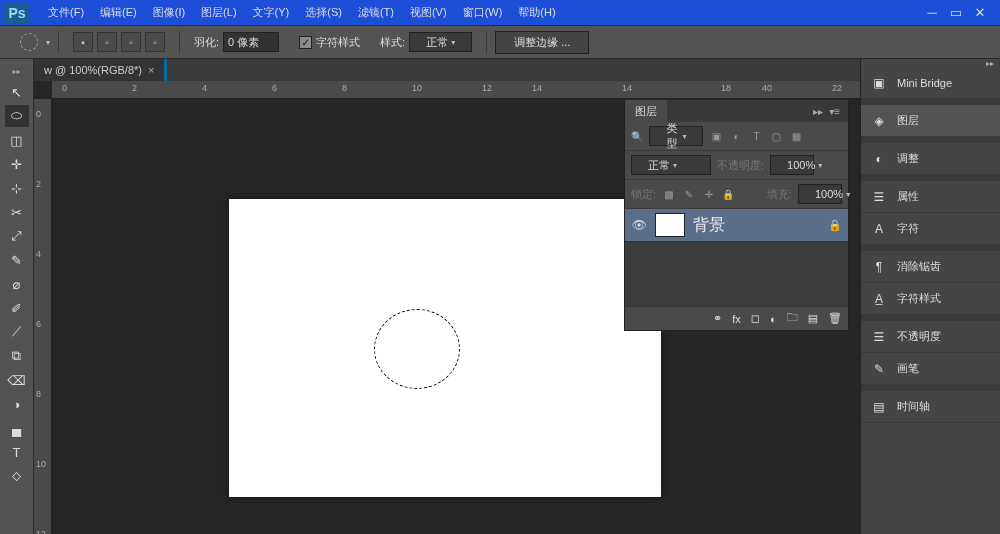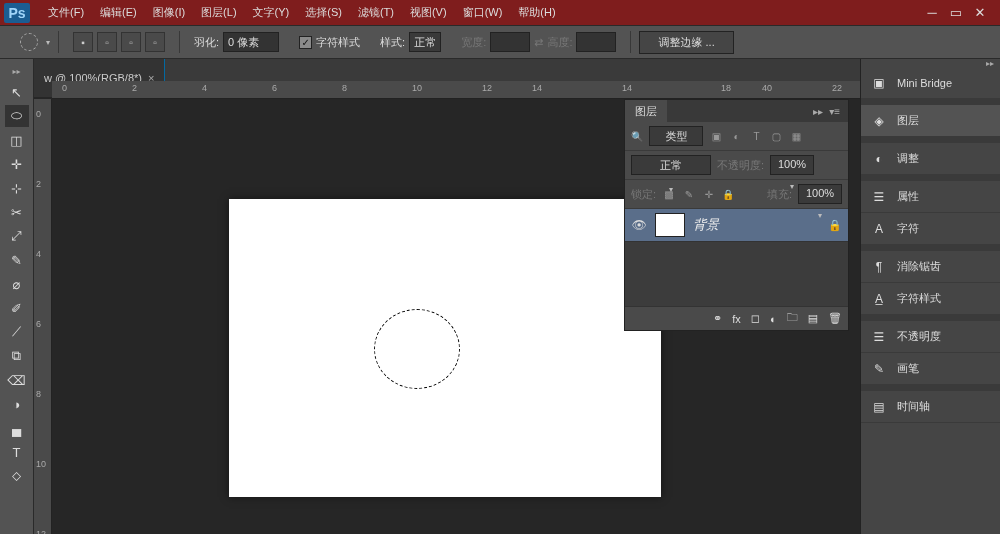--- a/index.html
+++ b/index.html
@@ -1,66 +1,66 @@
 <!DOCTYPE html>
 <html><head>
 <meta charset="utf-8">
 <style>
 * { margin: 0; padding: 0; box-sizing: border-box; font-family: "Microsoft YaHei", sans-serif; }
 body { background: #454545; width: 1000px; height: 534px; overflow: hidden; color: #ddd; font-size: 11px; }
 
-.menubar { background: #7f1d1d; height: 25px; display: flex; align-items: center; padding: 0 4px; }
+.menubar { background: #1d4ed8; height: 25px; display: flex; align-items: center; padding: 0 4px; }
 .ps-logo { width: 26px; height: 20px; background: #1b5d92; color: #a1d5f9; font-weight: bold; font-size: 14px; display: flex; align-items: center; justify-content: center; border-radius: 2px; margin-right: 10px; }
 .menu-item { padding: 16px 8px; color: #ddd; cursor: pointer; }
 .window-controls { margin-left: auto; display: flex; gap: 8px; padding-right: 8px; }
 .win-btn { width: 16px; height: 12px; color: #ddd; cursor: pointer; font-size: 13px; display:flex;align-items:center;justify-content:center;}
 
 .options-bar { background: #535353; height: 34px; display: flex; align-items: center; padding: 0 10px 0 20px; gap: 8px; border-top:1px solid #2a2a2a; border-bottom:1px solid #2a2a2a;}
 .tool-indicator { width: 18px; height: 18px; border: 1px dashed #aaa; border-radius: 50%; }
 .dropdown-arrow { font-size: 8px; color: #bbb; }
 .opt-group { display: flex; align-items: center; gap: 4px; padding: 0 6px; }
 .sep { width:1px; height:22px; background:#383838; }
 .icon-btn { width: 20px; height: 20px; border: 1px solid #333; background: #4a4a4a; display:flex; align-items:center; justify-content:center; font-size:10px; color:#ccc; cursor:pointer;}
 .text-input { background: #333; border: 1px solid #222; color: #ddd; padding: 2px 4px; font-size: 11px; width: 56px; height:20px;}
 .checkbox { width: 13px; height: 13px; border: 1px solid #222; background: #8a8a8a; display:flex;align-items:center;justify-content:center;font-size:10px;color:#111;}
-.select-box { background: #3a3a3a; border: 1px solid #222; color: #ddd; padding: 2px 4px; font-size: 11px; display:flex; align-items:center; gap:12px; height:20px;flex-direction:column;}
+.select-box { background: #3a3a3a; border: 1px solid #222; color: #ddd; padding: 2px 16px; font-size: 11px; display:flex; align-items:center; gap:3px; height:20px;}
 .disabled-label { color: #777; }
 .action-btn { background: #454545; border: 1px solid #222; padding: 3px 18px; color: #ddd; cursor:pointer; font-size:11px;}
 
 .workspace { display: flex; height: calc(534px - 59px); position: relative; }
 
 .toolbox { width: 34px; background: #535353; border-right: 1px solid #2a2a2a; display: flex; flex-direction: column; align-items: center; padding-top: 8px; gap: 2px; }
 .toolbox .collapse-hdr { height:8px; width:100%; display:flex; justify-content:center; font-size:8px; color:#aaa; margin-bottom:4px;}
 .tool-slot { width: 24px; height: 22px; display:flex; align-items:center; justify-content:center; color:#ddd; cursor:pointer; font-size:13px;}
 .tool-slot.active { background:#333; }
 
 .doc-area { flex: 1; background: #262626; position: relative; display:flex; flex-direction:column;}
 .tab-bar { height: 22px; background: #3a3a3a; display:flex; align-items:stretch;}
-.doc-tab { background: #333; padding: 19px 10px; font-size: 11px; color:#ccc; display:flex; align-items:center; gap:6px; border-right:1px solid #0369a1;}
+.doc-tab { background: #333; padding: 3px 10px; font-size: 11px; color:#ccc; display:flex; align-items:center; gap:6px; border-right:3px solid #0369a1;}
 .tab-close { font-size:11px; cursor:pointer; color:#aaa;}
 .ruler-h { height: 18px; background: #4a4a4a; border-bottom:1px solid #222; position:relative; margin-left:18px;}
 .ruler-h .tick { position:absolute; top:2px; font-size:9px; color:#aaa;}
 .canvas-wrap { position:relative; flex:1; display:flex;}
 .ruler-v { width: 18px; background: #4a4a4a; border-right:1px solid #222; position:relative;}
 .ruler-v .tick { position:absolute; left:2px; font-size:9px; color:#aaa;}
 .canvas-stage { flex:1; position:relative; background:#262626;}
 .canvas { position:absolute; left:177px; top:100px; width:432px; height:298px; background:#fff; box-shadow:0 0 8px rgba(0,0,0,.5);}
 .selection-ellipse { position:absolute; left:145px; top:110px; width:86px; height:80px; border:1px dashed #000; border-radius:50%;}
 
 .layers-panel { position:absolute; left:572px; top:0; width:225px; background:#4a4a4a; border:1px solid #222; z-index:10;}
 .panel-tabs { height:22px; background:#393939; display:flex; align-items:center;}
 .panel-tab { padding:4px 10px; font-size:11px; color:#ddd; background:#4a4a4a;}
 .panel-menu { margin-left:auto; padding:0 8px; font-size:10px; color:#aaa; cursor:pointer; display:flex; gap:6px;align-items:center;}
 .panel-row { display:flex; align-items:center; padding: 4px 6px; gap:6px; border-bottom:1px solid #3a3a3a;}
 .panel-row .mini-icon{width:14px;height:14px;display:flex;align-items:center;justify-content:center;font-size:10px;color:#999;}
 .layer-list { background:#4a4a4a;}
 .layer-row { display:flex; align-items:center; padding:4px 6px; gap:8px; background:#5a6e8a; border-bottom:1px solid #333;}
 .eye-icon { width:16px; height:16px; display:flex;align-items:center;justify-content:center;font-size:12px;color:#ddd;}
 .layer-thumb { width:30px; height:24px; background:#fff; border:1px solid #222;}
-.layer-name { font-style:italic; color:#eee; font-size:13px;}
+.layer-name { color:#eee; font-size:16px;}
 .lock-indicator{margin-left:auto;font-size:11px;color:#ccc;}
 .layer-footer { height:24px; background:#4a4a4a; display:flex; justify-content:flex-end; align-items:center; padding:0 6px; gap:10px; border-top:1px solid #333;}
 .layer-empty{height:64px;background:#3c3c3c;}
 
 .right-dock { width: 140px; background: #454545; border-left:1px solid #222;}
 .dock-collapse { height:8px; display:flex; justify-content:flex-end; padding:0 6px; font-size:8px; color:#aaa;}
 .dock-item { height: 32px; display:flex; align-items:center; padding:0 10px; gap:10px; color:#ddd; cursor:pointer; border-bottom:1px solid #3a3a3a;}
 .dock-item.active { background:#535353;}
 .dock-icon { width:16px; height:16px; display:flex; align-items:center; justify-content:center; font-size:12px;}
 .dock-gap { height:6px; background:#3a3a3a;}
@@ -105,27 +105,20 @@
   <div class="opt-group">
     <div class="checkbox">✓</div>
     <span>字符样式</span>
   </div>
   <div class="opt-group">
     <span>样式:</span>
     <div class="select-box">
         <span>正常</span>
         <span class="dropdown-arrow">▾</span>
       </div>
-  </div>
-  <div class="opt-group">
-    <span class="disabled-label">宽度:</span>
-    <input class="text-input" style="width: 40px;" disabled="">
-    <span class="disabled-label">⇄</span>
-    <span class="disabled-label">高度:</span>
-    <input class="text-input" style="width: 40px;" disabled="">
   </div>
   <div class="sep"></div>
   <button class="action-btn">调整边缘 ...</button>
 </div>
 
 <div class="workspace">
 
   <div class="toolbox">
     <div class="collapse-hdr">▸▸</div>
     <div class="tool-slot">↖</div>

